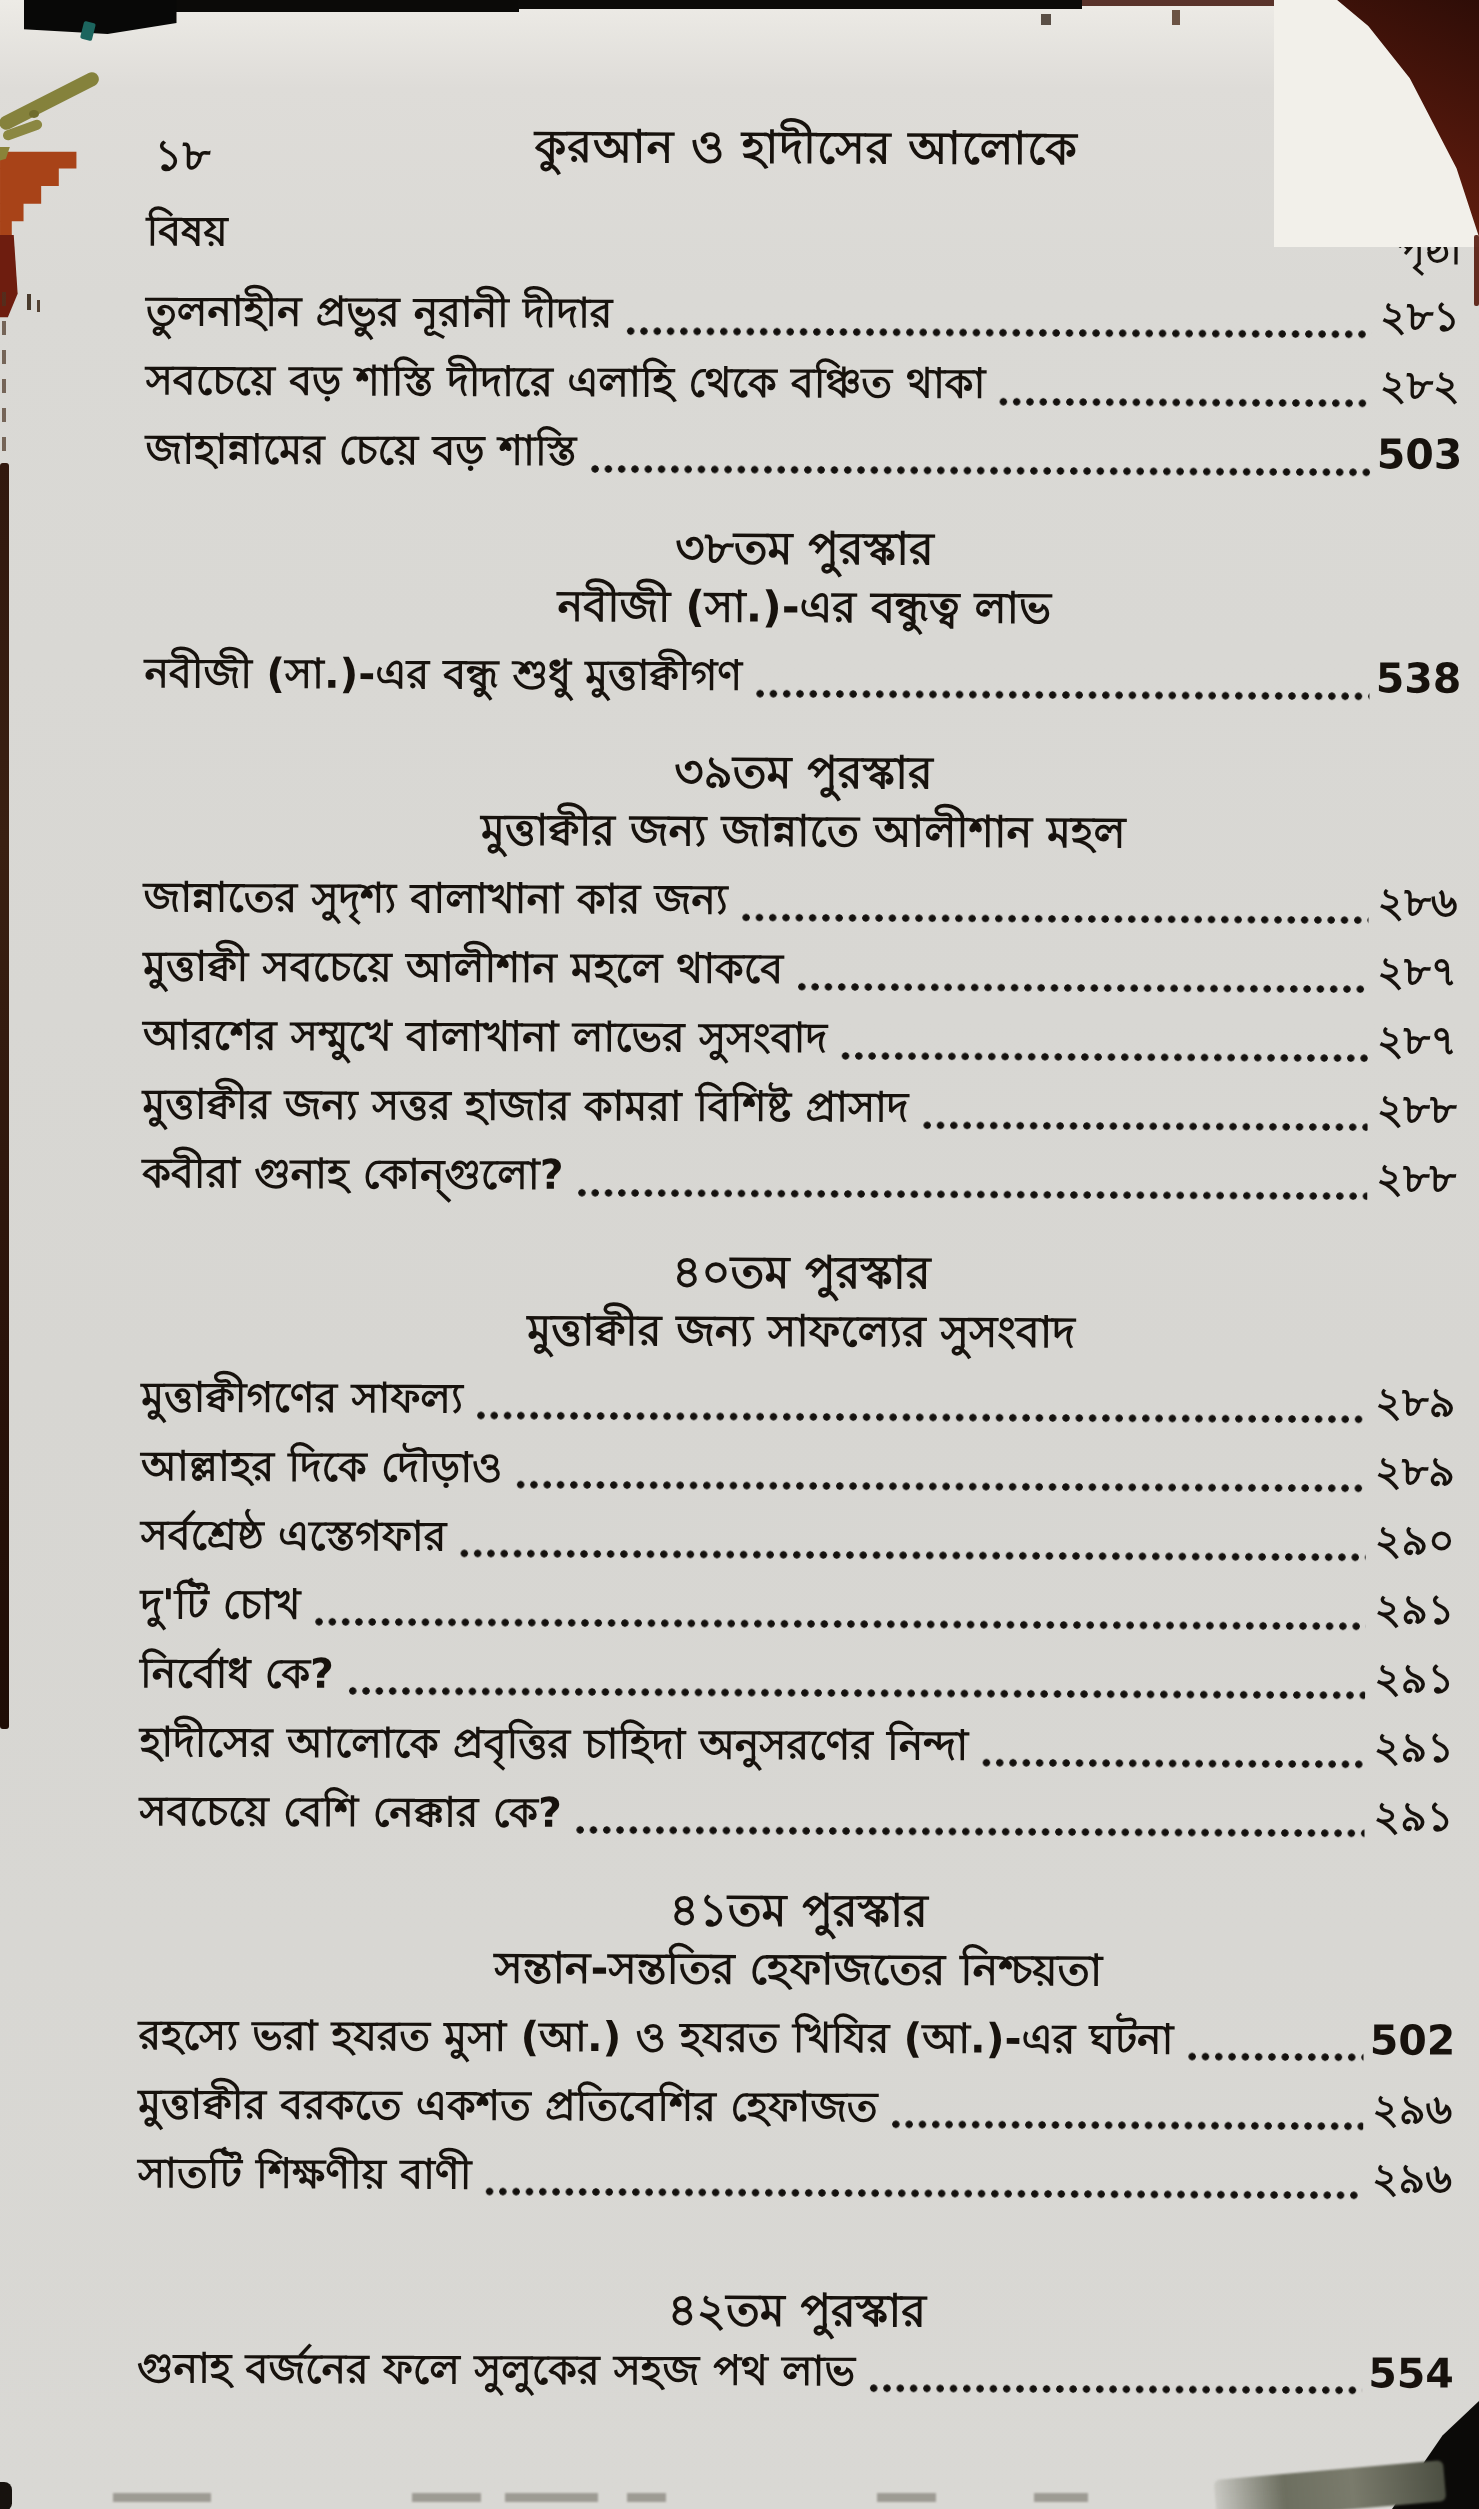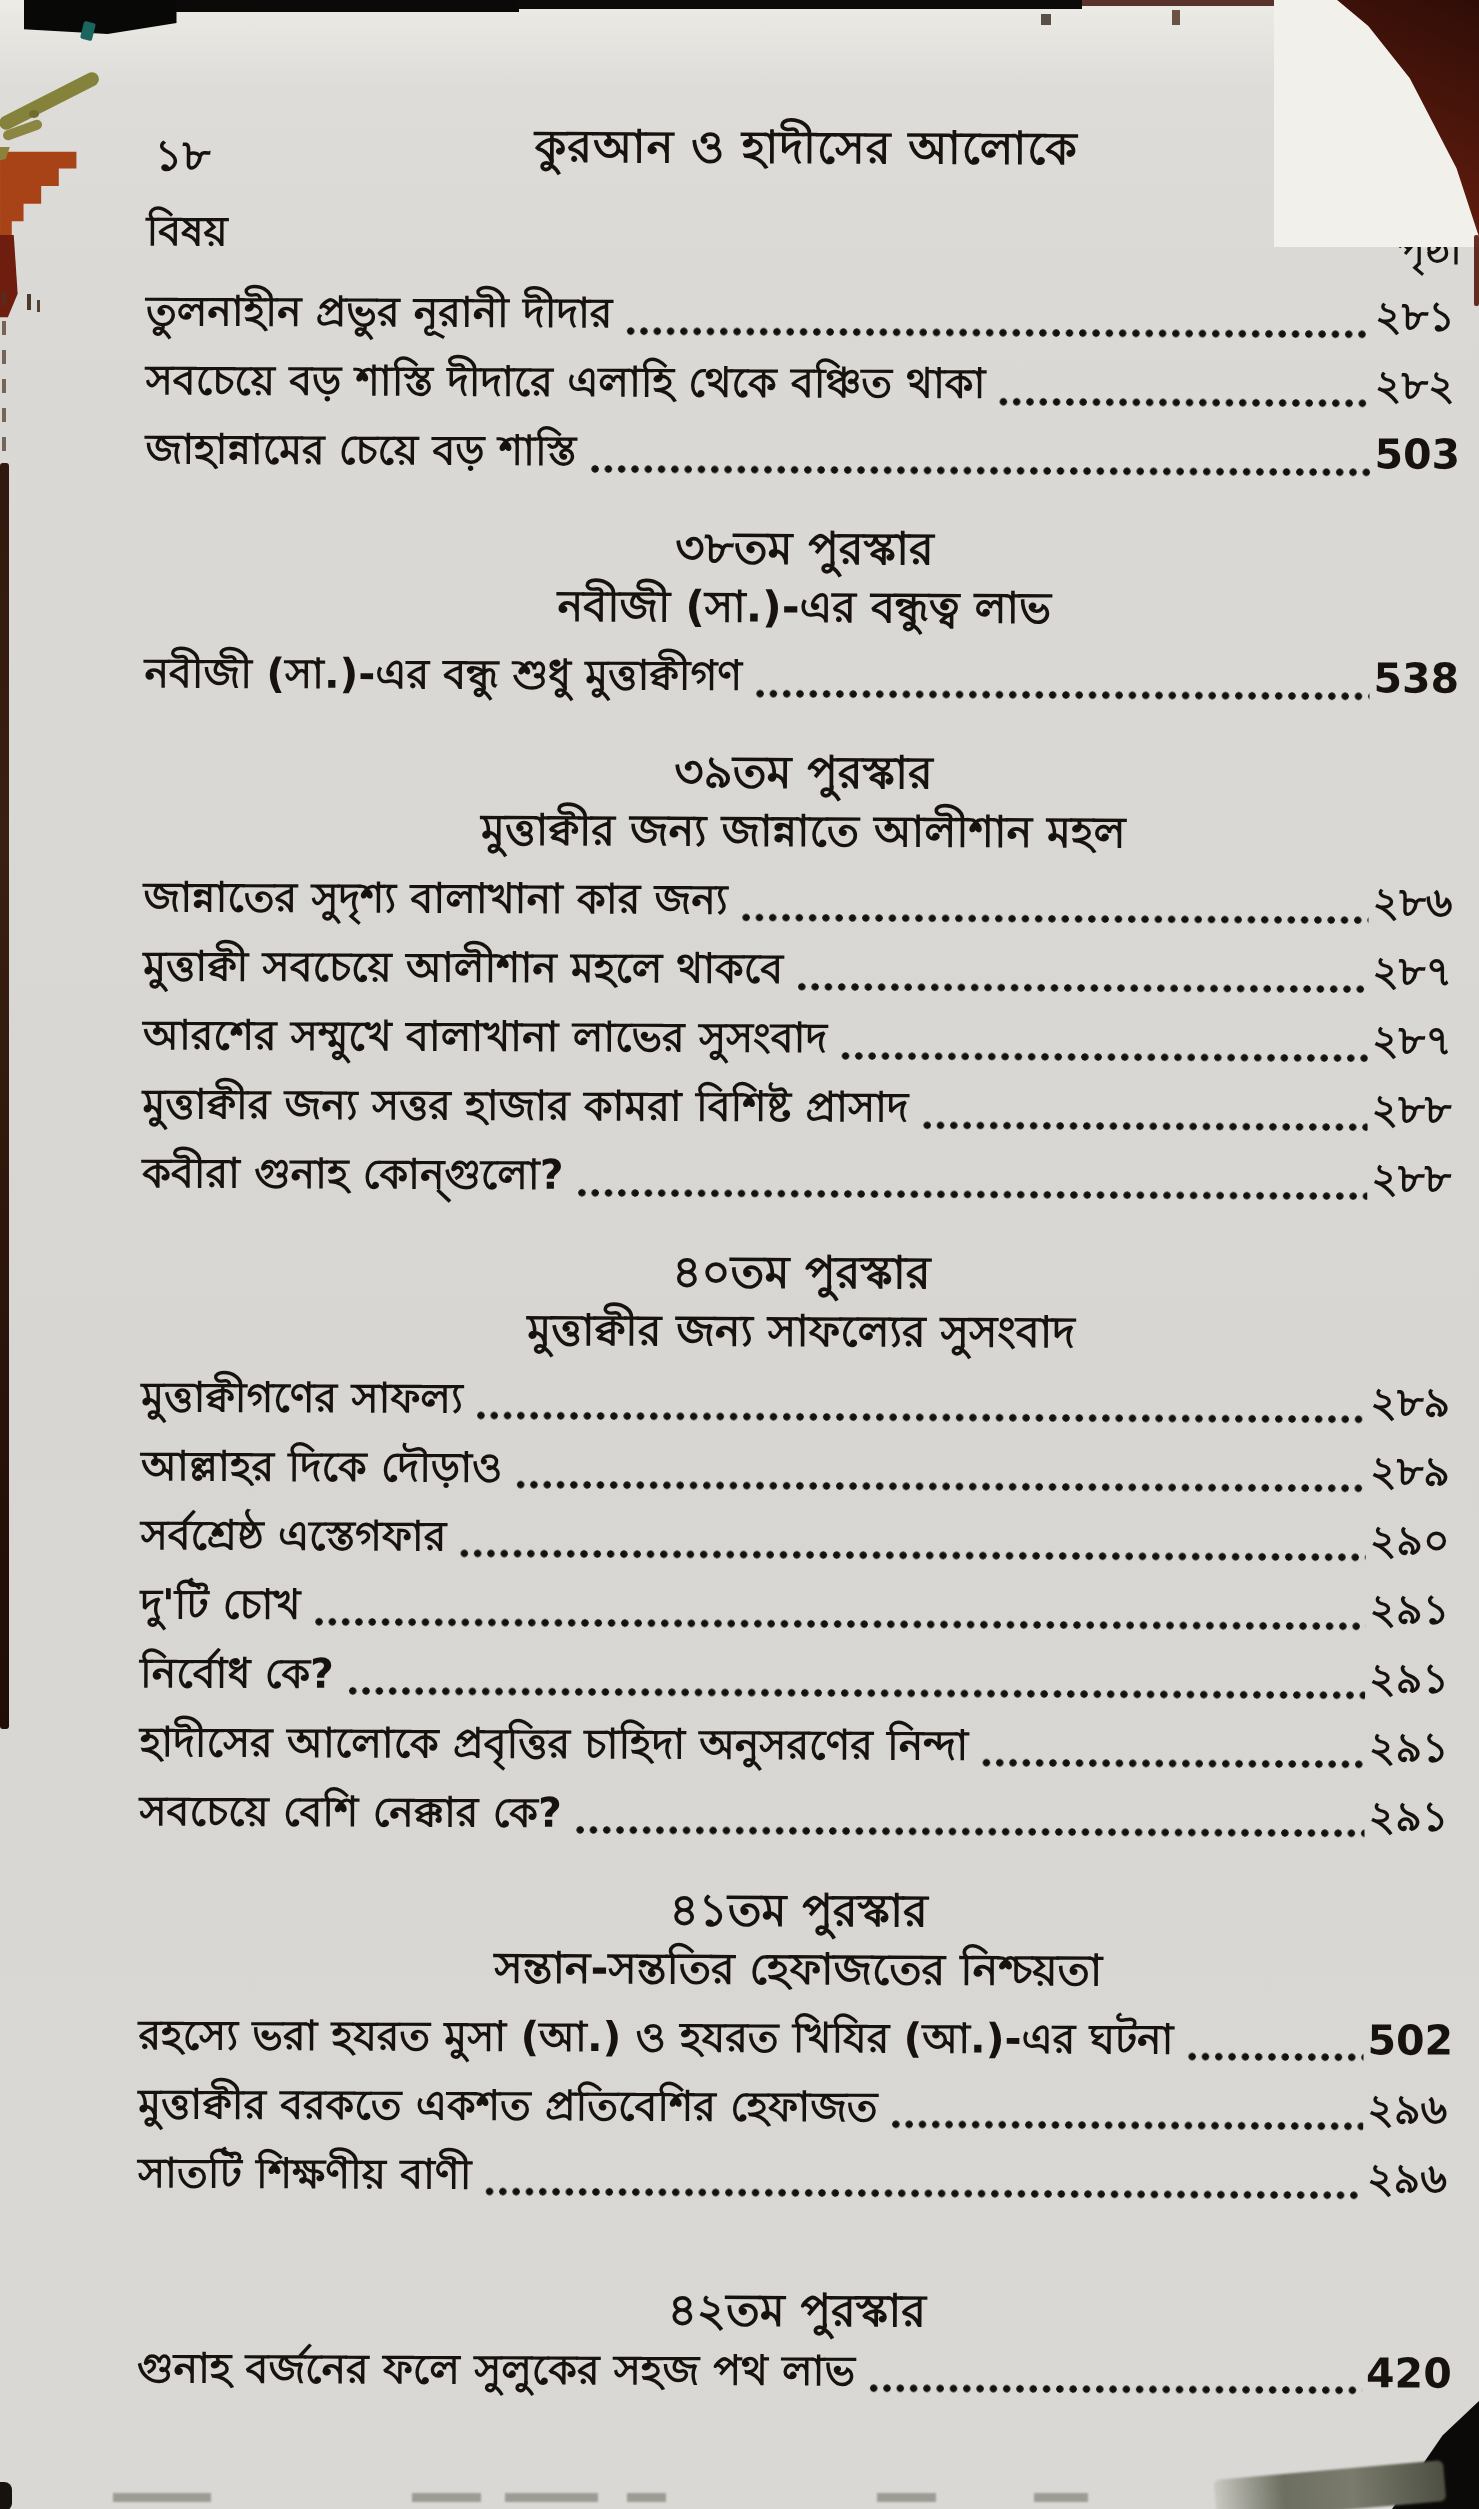--- a/index.html
+++ b/index.html
@@ -22,21 +22,21 @@
   .col-page { font-size:39px; font-weight:700; position:relative; top:15.7px; padding-right:3.9px;margin-left:20px; }
   #toc { margin-top:11.8px; }
   .entry { display:flex; align-items:baseline; height:69px; }
   .entry-text { font-size:41px; font-weight:700; white-space:nowrap; }
   .leader {
     flex:1 1 auto; height:13.7px; align-self:flex-end; margin:0 3.9px 14.7px 11.8px;
     background-image: radial-gradient(circle, #14110e 3.3px, rgba(20,17,14,0) 3.9px);
     background-size:13.3px 9.8px; background-position:0 100%; background-repeat:repeat-x;
     min-width:29px;
   }
-  .entry-page { font-size:41px; font-weight:700; min-width:90px; text-align:left; }
+  .entry-page { font-size:41px; font-weight:700; min-width:90px; text-align:center; }
   .section-title { text-align:center; font-size:45px; font-weight:700; margin-top:31px; line-height:57px; }
   .section-subtitle { text-align:center; font-size:43px; font-weight:700; line-height:61px; margin-bottom:5.9px; }
   .mt-xl { margin-top:69px; }
 
   
   .art { position:absolute; z-index:5; pointer-events:none; }
   .band-a { left:23.5px; top:0; width:495px; height:11.8px; background:#0b0a08; }
   .band-b { left:518px; top:0; width:564px; height:8.8px; background:#0c0b09; }
   .band-c { left:1082px; top:0; width:230px; height:5.9px; background:#3f1309; opacity:.85; }
   .block-tl { left:23.5px; top:0; width:153px; height:34px; background:#080807;
@@ -214,17 +214,17 @@
       </div>
       <div class="entry">
         <span class="entry-text">সাতটি শিক্ষণীয় বাণী</span>
         <span class="leader"></span>
         <span class="entry-page">২৯৬</span>
       </div>
       <div class="section-title mt-xl">৪২তম পুরস্কার</div>
       <div class="entry">
         <span class="entry-text">গুনাহ বর্জনের ফলে সুলুকের সহজ পথ লাভ</span>
         <span class="leader"></span>
-        <span class="entry-page">420</span>
+        <span class="entry-page">554</span>
       </div>
     </div>
 </div>
 
 
 </body></html>

